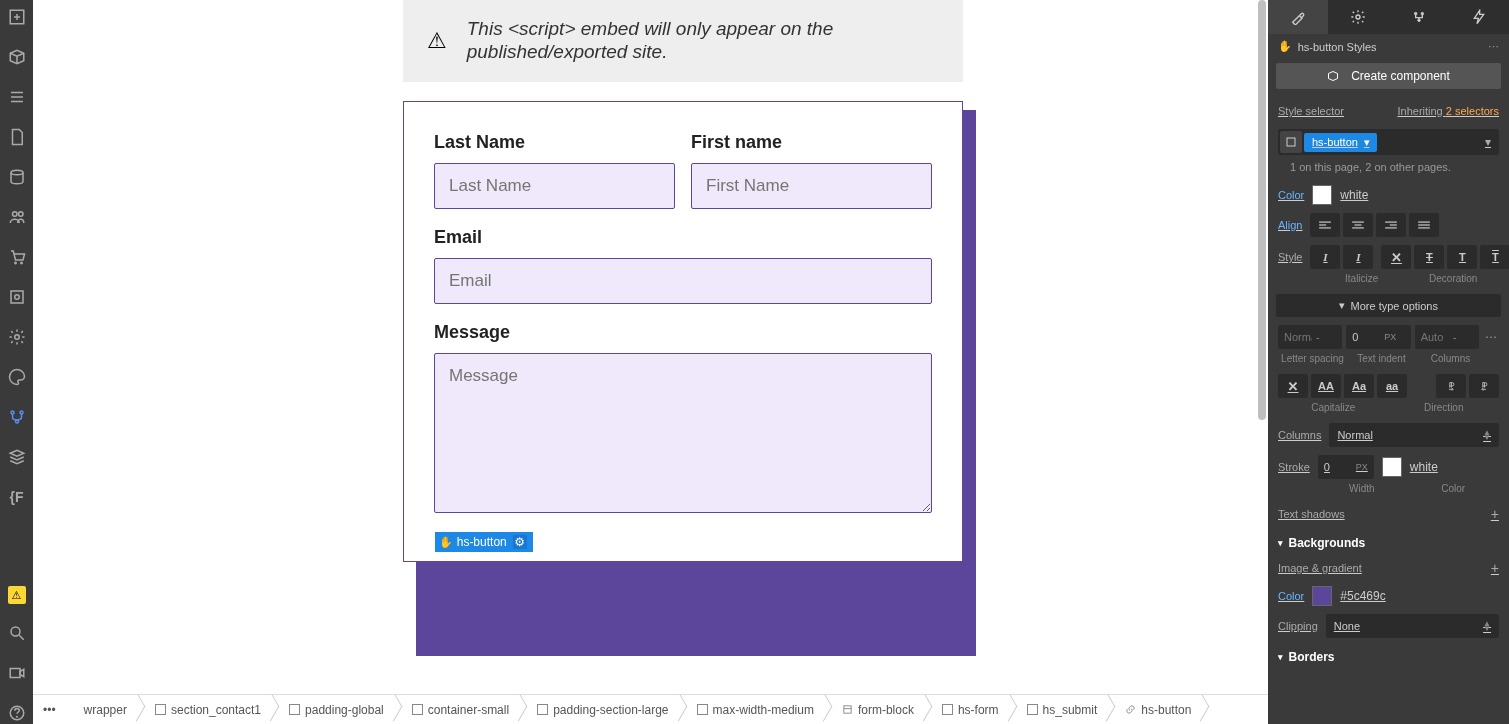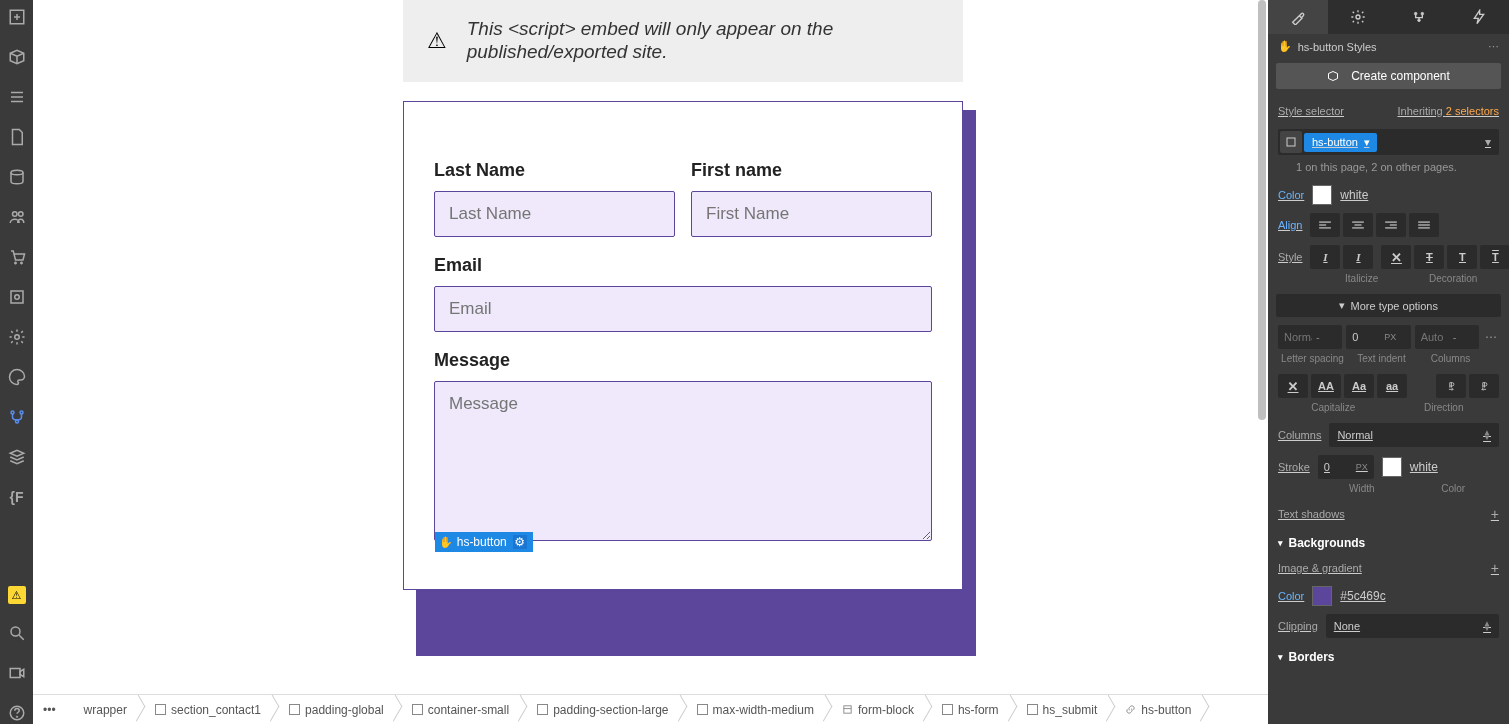--- a/index.html
+++ b/index.html
@@ -13,21 +13,21 @@
 
 
 .canvas { position: absolute; left: 33px; top: 0; right: 241px; bottom: 30px; background: #fff; }
 .canvas-inner { position: relative; width: 100%; height: 100%; }
 .purple-bg { position: absolute; left: 383px; top: 110px; width: 560px; height: 546px; background: #5c469c; }
 .form-card { position: absolute; left: 370px; top: 101px; width: 560px; background: #fff; border: 1px solid #5c469c; padding: 30px; }
 .embed-notice { position: absolute; left: 370px; top: 0; width: 560px; background: #eee; padding: 18px 24px; display: flex; align-items: center; gap: 20px; }
 .embed-notice .warn-ico { font-size: 22px; color: #000; }
 .embed-notice .txt { font-style: italic; font-size: 19px; color: #333; line-height: 1.2; }
 .form-row { display: flex; gap: 16px; margin-bottom: 18px; }
-.form-col { flex: 1; display: flex; flex-direction: column; margin-top: 28px; }
+.form-col { flex: 1; display: flex; flex-direction: column; }
 .form-full { display: flex; flex-direction: column; margin-bottom: 18px; }
 .lbl { font-weight: 700; font-size: 18px; color: #222; margin-bottom: 10px; }
 .inp { border: 1px solid #5c469c; background: #efe9fb; padding: 12px 14px; font-size: 17px; color: #5a5080; border-radius: 2px; width: 100%; }
 .ta { min-height: 160px; resize: both; font-family: inherit; }
 .selected-badge { position: absolute; left: 402px; top: 532px; background: #1e88e5; color: #fff; font-size: 12px; padding: 3px 6px 3px 4px; display: flex; align-items: center; gap: 4px; z-index: 10; }
 .selected-badge .hand { font-size: 11px; }
 .selected-badge .gear { background: #1976d2; width: 14px; height: 14px; display: flex; align-items: center; justify-content: center; margin-left: 2px; }
 .submit-btn { background: #5c469c; color: #fff; border: none; width: 100%; padding: 18px 0; font-size: 20px; cursor: pointer; }
 .submit-wrap { margin-top: 22px; }
 
@@ -56,21 +56,21 @@
 .rp-create { margin: 4px 8px 8px; background: #555; color: #fff; border: none; width: calc(100% - 16px); padding: 6px 0; font-size: 12px; cursor: pointer; display: flex; align-items: center; justify-content: center; gap: 12px; border-radius: 2px; }
 .rp-row { display: flex; align-items: center; padding: 4px 10px; gap: 8px; min-height: 28px; text-decoration: underline; }
 .rp-row.between { justify-content: space-between; }
 .rp-label { color: #aaa; font-size: 11px; }
 .rp-label.blue { color: #6bb5ff; }
 .rp-link { color: #ffa94d; font-size: 11px; }
 .selector-box { display: flex; align-items: center; background: #2b2b2b; border-radius: 2px; padding: 2px; gap: 2px; flex: 1; }
 .selector-pre { width: 22px; height: 22px; background: #444; display: flex; align-items: center; justify-content: center; border-radius: 2px; }
 .selector-tag { background: #1e88e5; color: #fff; padding: 3px 8px; border-radius: 2px; font-size: 11px; display: flex; align-items: center; gap: 6px; }
 .selector-caret { margin-left: auto; padding: 0 6px; color: #aaa; }
-.rp-note { padding: 2px 28px 8px; font-size: 11px; color: #999; }
+.rp-note { padding: 2px 22px 8px; font-size: 11px; color: #999; }
 .swatch { width: 20px; height: 20px; background: #fff; border: 1px solid #666; }
 .swatch.purple { background: #5c469c; }
 .btn-group { display: flex; gap: 3px; }
 .bg-btn { width: 30px; height: 24px; background: #2b2b2b; display: flex; align-items: center; justify-content: center; cursor: pointer; border-radius: 2px; font-size: 11px; color: #ccc; font-weight: bold; }
 .bg-btn svg { width: 14px; height: 10px; fill: #ccc; }
 .bg-btn.x { font-size: 13px; }
 .sub-labels { display: flex; padding: 0 10px 6px; font-size: 10px; color: #888; }
 .sub-half { flex: 1; text-align: center; }
 .collapse-btn { width: calc(100% - 16px); margin: 4px 8px; background: #2b2b2b; border: none; color: #ccc; padding: 5px 0; font-size: 11px; cursor: pointer; display: flex; align-items: center; justify-content: center; gap: 6px; border-radius: 2px; }
 .num-input { display: flex; align-items: center; background: #2b2b2b; border-radius: 2px; height: 24px; padding: 0 6px; gap: 4px; min-width: 0; }

